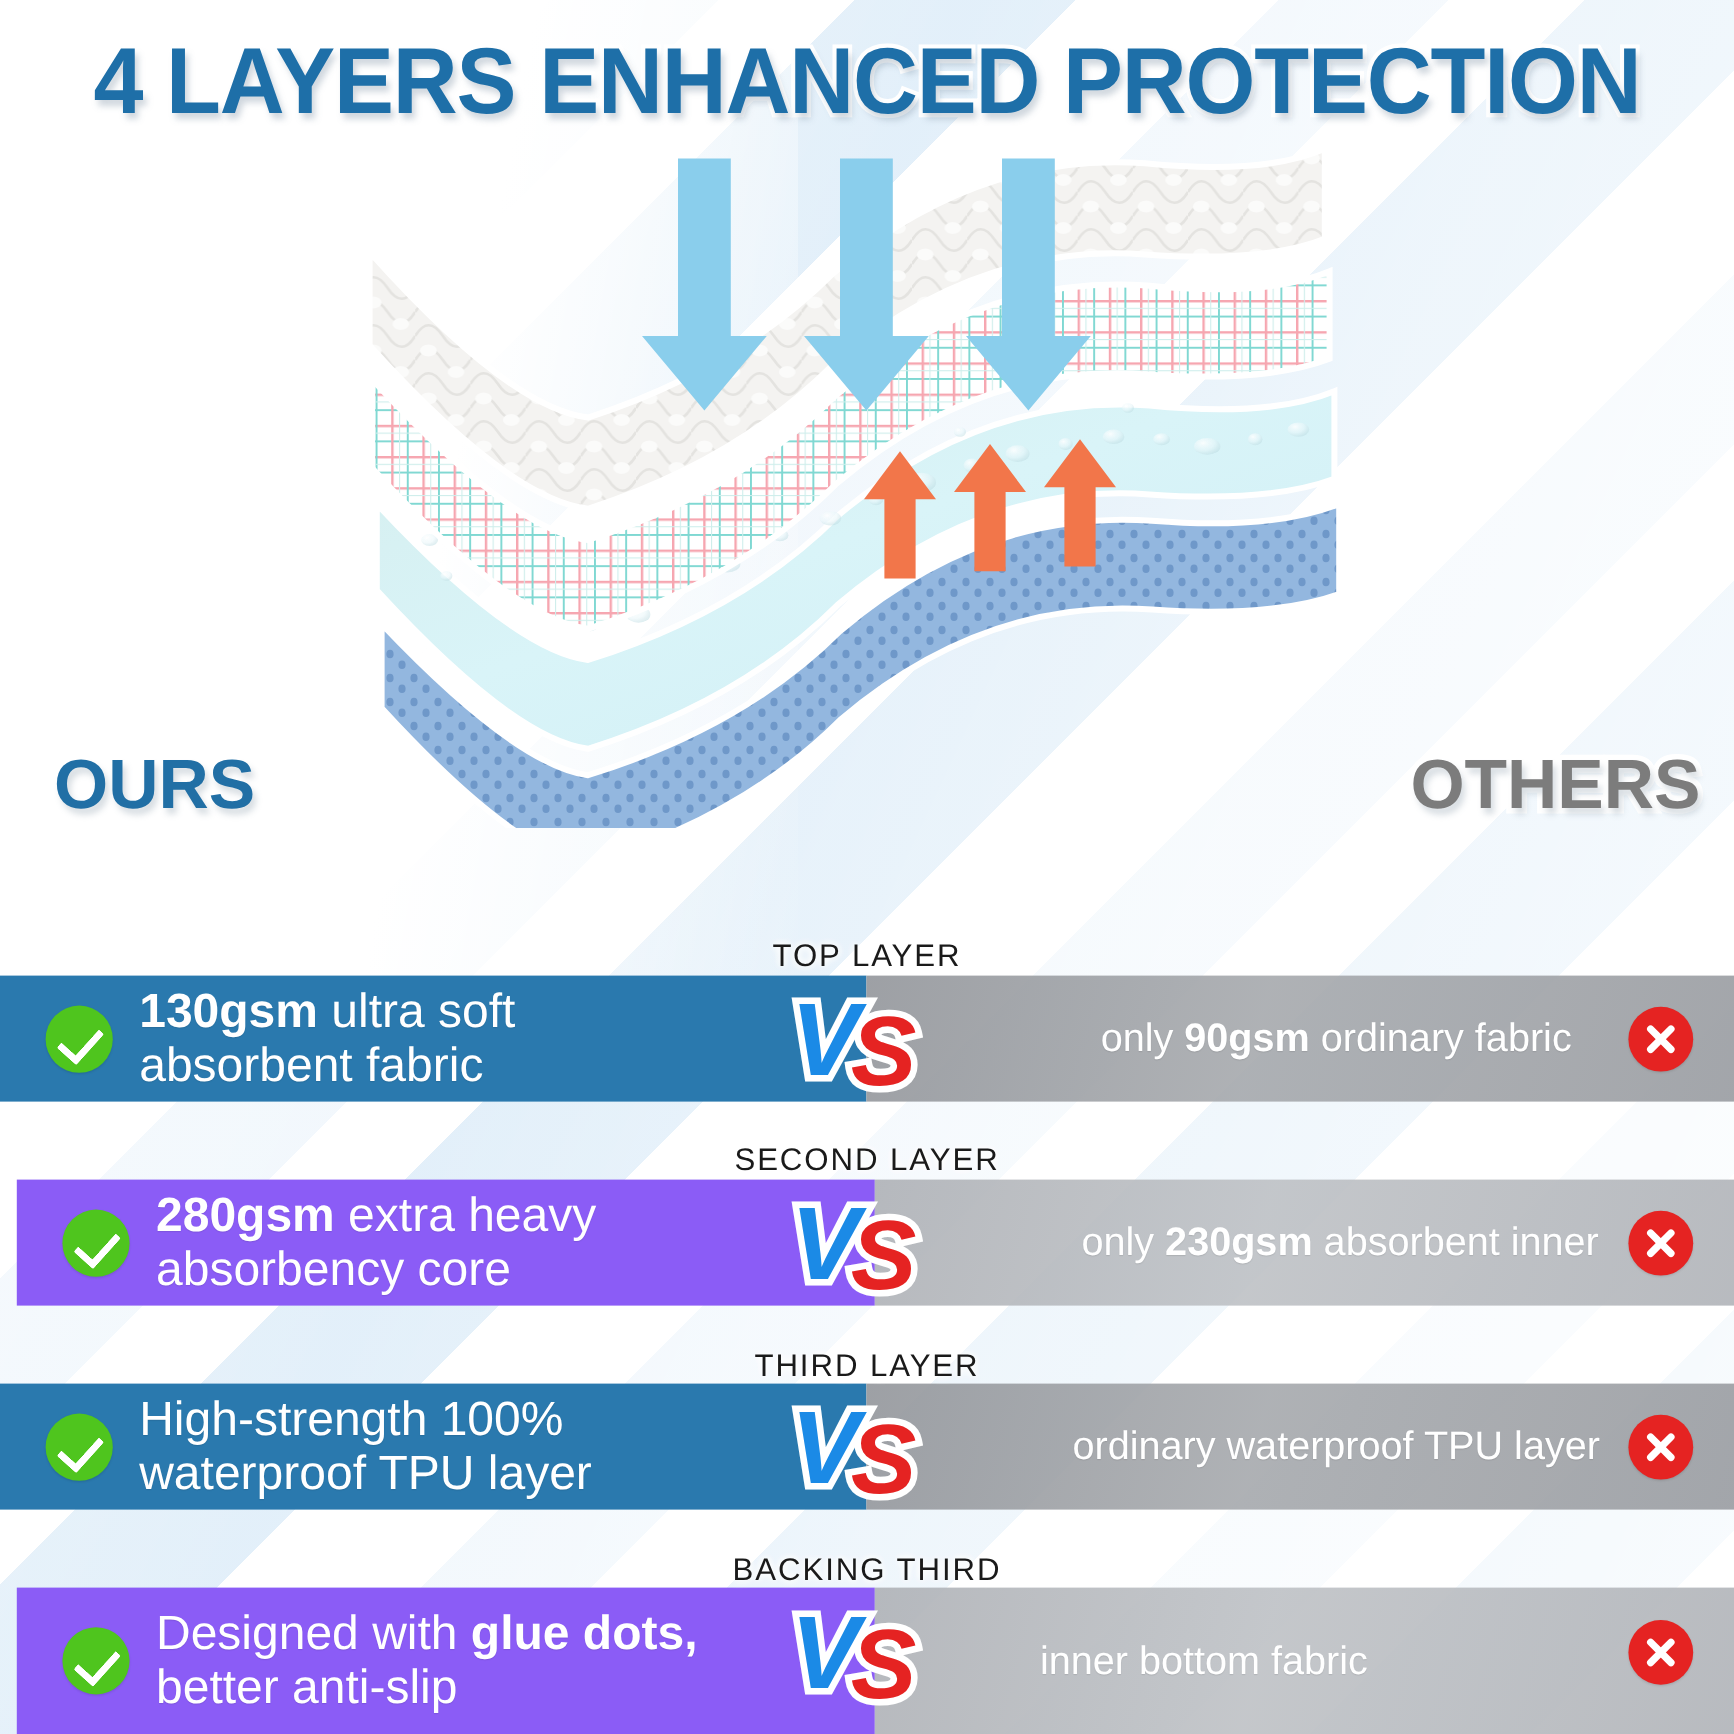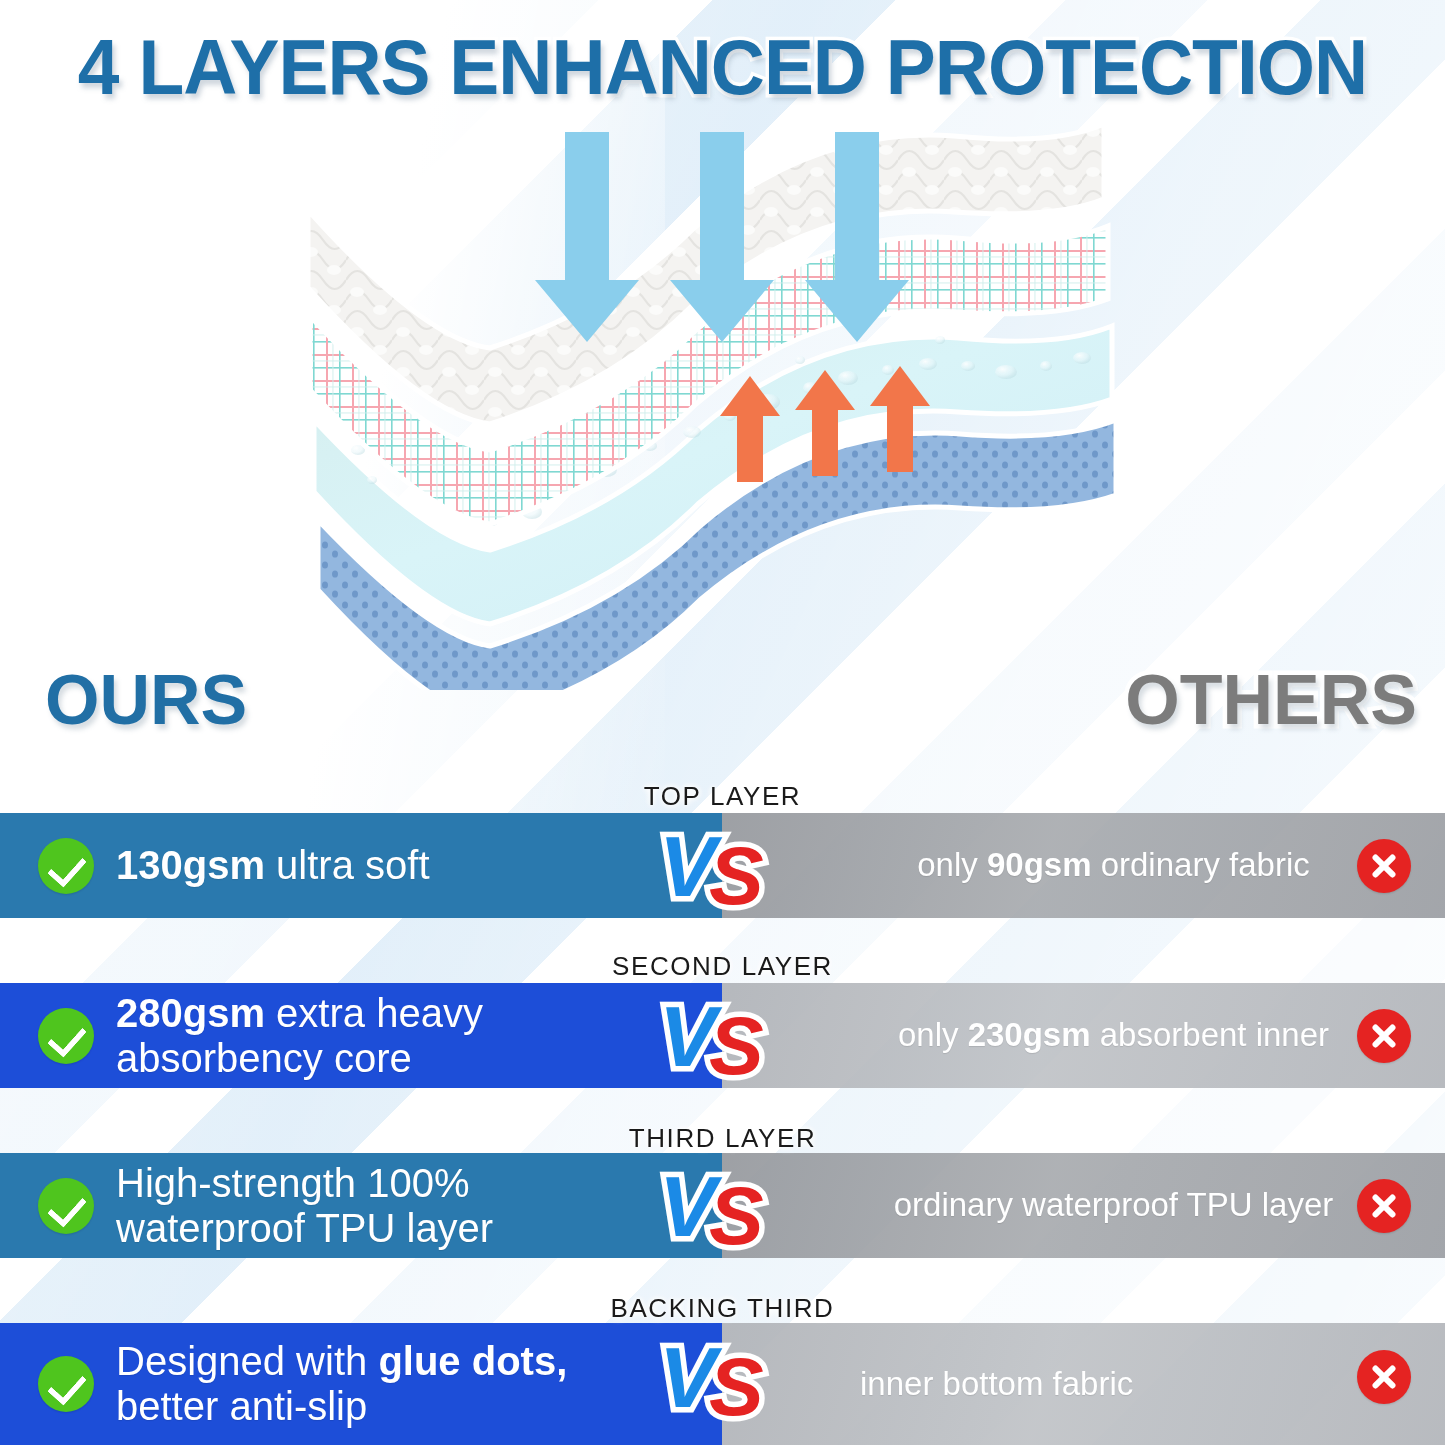--- a/index.html
+++ b/index.html
@@ -49,22 +49,22 @@
     white-space:nowrap;
     z-index:6;
   }
 
   
   .illus{position:absolute;left:300px;top:120px;width:830px;height:570px;z-index:4;}
   .illus svg{width:100%;height:100%;display:block;}
 
   
   .ours,.others{
-    position:absolute;top:660px;
-    font-size:70px;font-weight:bold;
+    position:absolute;top:620px;
+    font-size:58px;font-weight:bold;
     font-family:"Liberation Sans","DejaVu Sans",sans-serif;
     -webkit-text-stroke:9px #ffffff;
     paint-order:stroke fill;
     text-shadow:3px 5px 5px rgba(130,150,165,0.32);
     z-index:7;white-space:nowrap;
   }
   .ours{left:45px;color:#216FA5;}
   .others{right:28px;color:#7C7C7C;}
 
   
@@ -88,21 +88,21 @@
     box-sizing:border-box;padding-left:38px;
     position:relative;
   }
   .cell-right{
     width:723px;height:100%;
     display:flex;align-items:center;
     box-sizing:border-box;padding-left:120px;
     position:relative;
   }
   .row.dark  .cell-left {background:#2A79AE;}
-  .row.light .cell-left {background:#1d4ed8;}
+  .row.light .cell-left {background:#8b5cf6;margin-left:14px;}
   .row.dark  .cell-right{background:linear-gradient(105deg,rgba(150,153,158,0.93) 0%,rgba(166,169,173,0.90) 45%,rgba(156,159,164,0.93) 100%);}
   .row.light .cell-right{background:linear-gradient(105deg,rgba(176,179,184,0.92) 0%,rgba(190,193,197,0.90) 45%,rgba(178,181,186,0.92) 100%);}
 
   .check{
     width:56px;height:56px;border-radius:50%;
     background:#4FC51E;flex:0 0 auto;margin-right:22px;
     position:relative;box-shadow:0 1px 2px rgba(0,0,0,0.12);
   }
   .check:after{
     content:"";position:absolute;left:18px;top:12px;
@@ -257,20 +257,21 @@
   <div class="others">OTHERS</div>
 
   <div class="table">
 
     <div class="layer-label" style="top:6px;">TOP LAYER</div>
     <div class="row dark" style="top:38px;">
       <div class="cell-left">
         <div class="check"></div>
         <div class="txt-left">
           <b>130gsm</b><span> ultra soft</span><br>
+          <span>absorbent fabric</span>
         </div>
       </div>
       <div class="cell-right">
         <div class="txt-right centered">
           <span>only </span><b>90gsm</b><span> ordinary fabric</span>
         </div>
         <div class="cross"></div>
       </div>
       <div class="vs">
         <svg viewBox="0 0 130 92" xmlns="http://www.w3.org/2000/svg">

